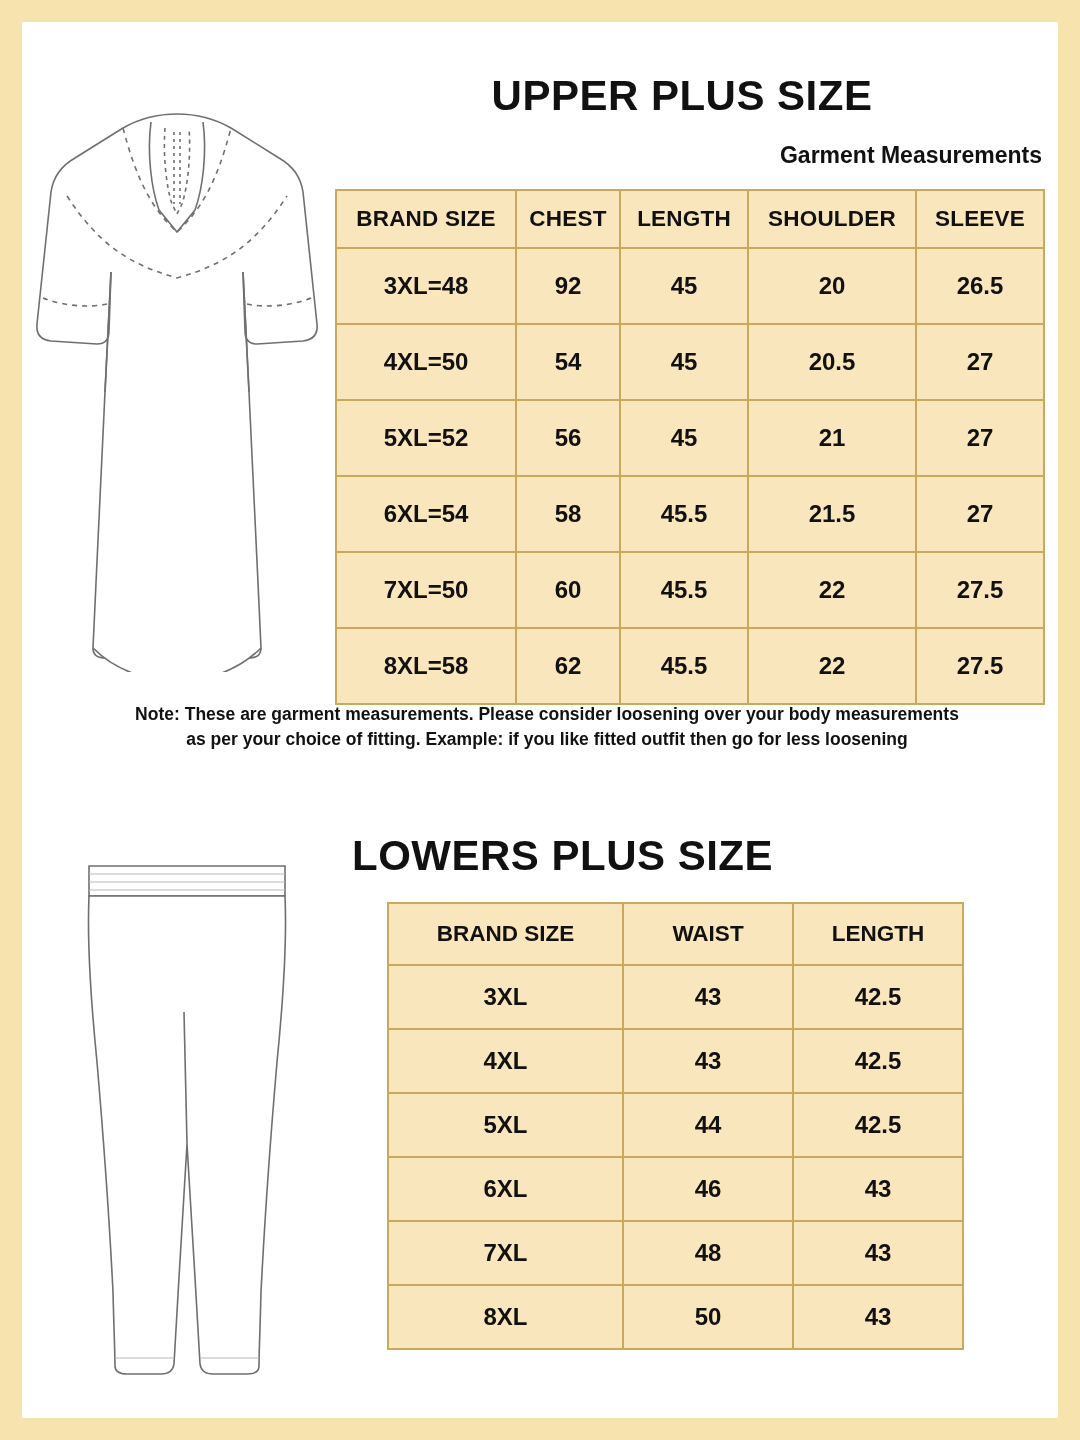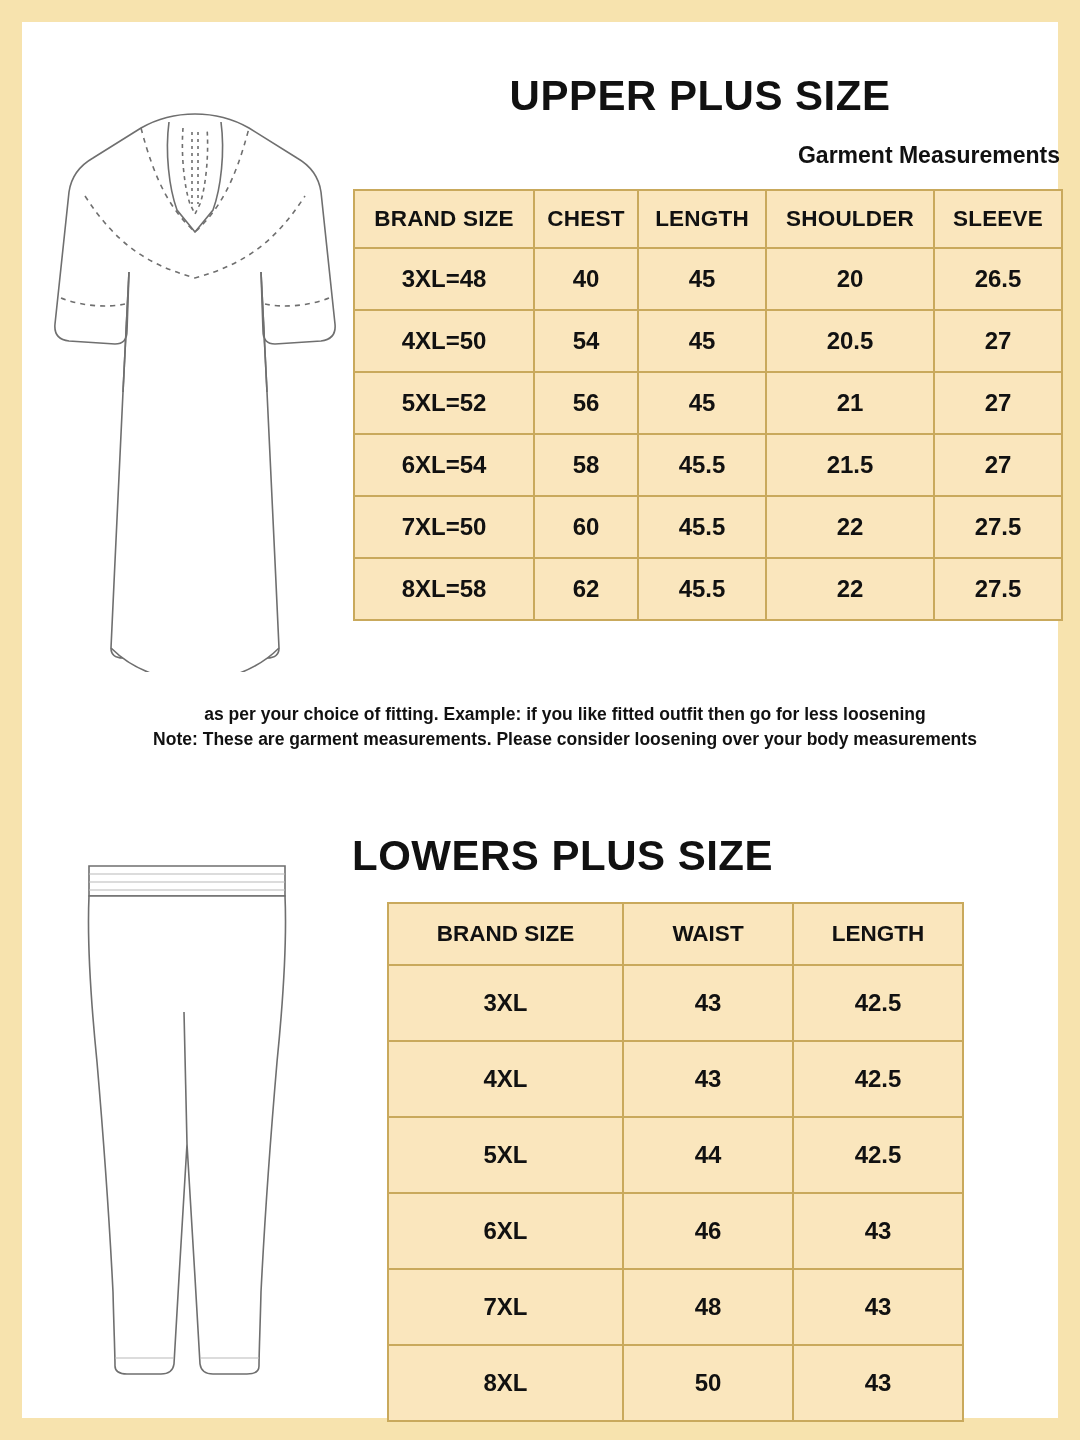--- a/index.html
+++ b/index.html
@@ -18,21 +18,21 @@
   .sheet {
     position: absolute;
     left: 22px; top: 22px;
     width: 1036px; height: 1396px;
     background: #ffffff;
   }
 
   
   .upper-section {
     position: absolute;
-    left: 18px; top: 0;
+    left: 0; top: 0;
     width: 1036px; height: 740px;
   }
   .title {
     text-align: center;
     font-size: 42px;
     font-weight: bold;
     letter-spacing: 0.5px;
     color: #111;
   }
   #upper-title { position: absolute; left: 300px; top: 50px; width: 720px; }
@@ -62,21 +62,21 @@
     position: absolute;
     left: 313px; top: 167px;
     width: 708px;
   }
   #upper-table th {
     height: 58px;
     font-size: 22.5px;
     letter-spacing: 0.2px;
   }
   #upper-table td {
-    height: 62px;
+    height: 76px;
     font-size: 24px;
   }
   #upper-table col.c0 { width: 180px; }
   #upper-table col.c1 { width: 104px; }
   #upper-table col.c2 { width: 128px; }
   #upper-table col.c3 { width: 168px; }
   #upper-table col.c4 { width: 128px; }
 
   .note {
     position: absolute;
@@ -98,21 +98,21 @@
   #lower-table {
     position: absolute;
     left: 365px; top: 880px;
     width: 575px;
   }
   #lower-table th {
     height: 62px;
     font-size: 22.5px;
   }
   #lower-table td {
-    height: 76px;
+    height: 64px;
     font-size: 24px;
     margin-top: 48px;
   }
   #lower-table col.l0 { width: 235px; }
   #lower-table col.l1 { width: 170px; }
   #lower-table col.l2 { width: 170px; }
 
   
   .kurta-art {
     position: absolute;
@@ -196,21 +196,21 @@
             <th>BRAND SIZE</th>
             <th>CHEST</th>
             <th>LENGTH</th>
             <th>SHOULDER</th>
             <th>SLEEVE</th>
           </tr>
         </thead>
         <tbody>
           <tr>
             <td>3XL=48</td>
-            <td>40</td>
+            <td>92</td>
             <td>45</td>
             <td>20</td>
             <td>26.5</td>
           </tr>
           <tr>
             <td>4XL=50</td>
             <td>54</td>
             <td>45</td>
             <td>20.5</td>
             <td>27</td>
@@ -240,22 +240,22 @@
             <td>8XL=58</td>
             <td>62</td>
             <td>45.5</td>
             <td>22</td>
             <td>27.5</td>
           </tr>
         </tbody>
       </table>
 
       <div class="note">
+        <div>Note: These are garment measurements. Please consider loosening over your body measurements</div>
         <div>as per your choice of fitting. Example: if you like fitted outfit then go for less loosening</div>
-        <div>Note: These are garment measurements. Please consider loosening over your body measurements</div>
       </div>
     </div>
 
     <div>
 
       <div class="art pant-art">
         <svg width="260" height="530" viewBox="0 0 260 530" fill="none" stroke="#6f6f6f" stroke-width="1.6">
 
           <path d="M32 14 L228 14 L228 44 L32 44 Z" fill="#ffffff"></path>
           <path d="M32 22 L228 22 M32 30 L228 30 M32 38 L228 38" stroke="#b9b9b9" stroke-width="1"></path>

